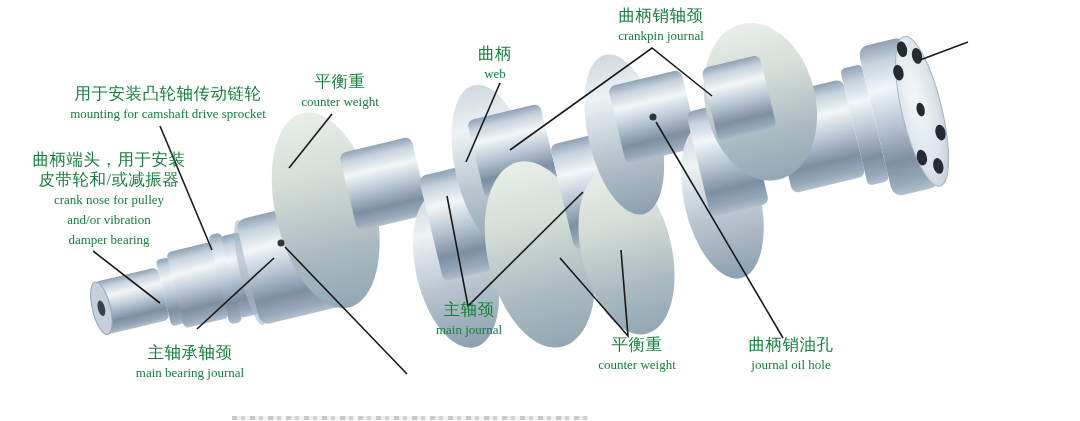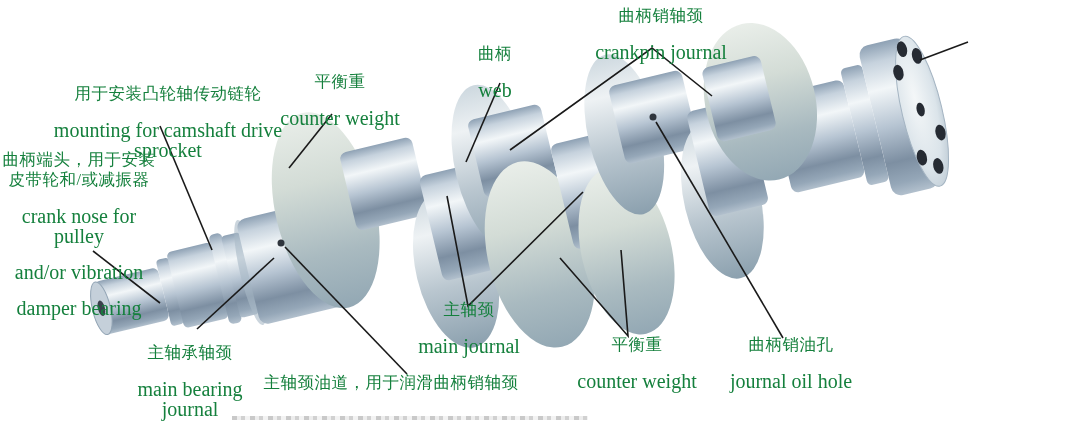--- a/index.html
+++ b/index.html
@@ -10,23 +10,23 @@
     overflow:hidden;
     font-family:"Liberation Serif","DejaVu Serif",serif;
   }
   .art{position:absolute;left:0;top:0;width:1080px;height:421px;}
   .label{
     position:absolute;
     text-align:center;
     color:#15803d;
   }
   .label .zh{display:block;font-size:16.5px;line-height:20px;letter-spacing:.5px;}
-  .label .en{display:block;font-size:20px;line-height:20px;margin-top:16px;}
+  .label .en{display:block;font-size:13px;line-height:20px;}
   #lbl-cam{left:38px;top:84px;width:260px;}
-  #lbl-nose{left:0px;top:150px;width:158px;}
+  #lbl-nose{left:0px;top:150px;width:158px;padding-left:30px;}
   #lbl-cw-top{left:280px;top:72px;width:120px;}
   #lbl-web{left:455px;top:44px;width:80px;font-family:Liberation Serif, serif;}
   #lbl-pin{left:595px;top:6px;width:132px;}
   #lbl-flange{left:898px;top:3px;width:180px;}
   #lbl-mbj{left:110px;top:343px;width:160px;}
   #lbl-oilway{left:202px;top:373px;width:378px;}
   #lbl-mj{left:414px;top:300px;width:110px;}
   #lbl-cw-bot{left:576px;top:335px;width:122px;}
   #lbl-oilhole{left:726px;top:335px;width:130px;}
   .artifact{
@@ -170,21 +170,20 @@
     <span class="en">crankpin journal</span>
   </div>
 
 
   <div class="label" id="lbl-mbj">
     <span class="zh">主轴承轴颈</span>
     <span class="en">main bearing journal</span>
   </div>
 
   <div class="label" id="lbl-oilway">
-    <span class="zh">主轴颈油道，用于润滑曲柄销轴颈</span>
   </div>
 
   <div class="label" id="lbl-mj">
     <span class="zh">主轴颈</span>
     <span class="en">main journal</span>
   </div>
 
   <div class="label" id="lbl-cw-bot">
     <span class="zh">平衡重</span>
     <span class="en">counter weight</span>

